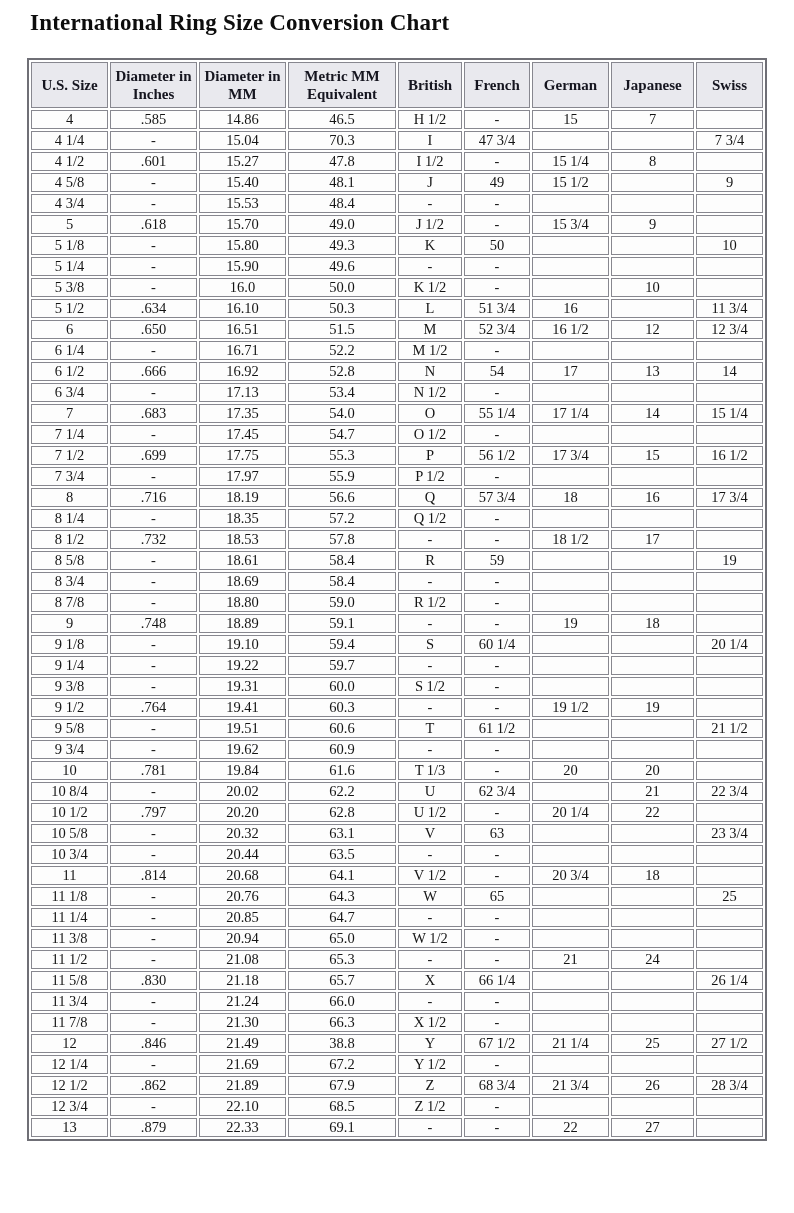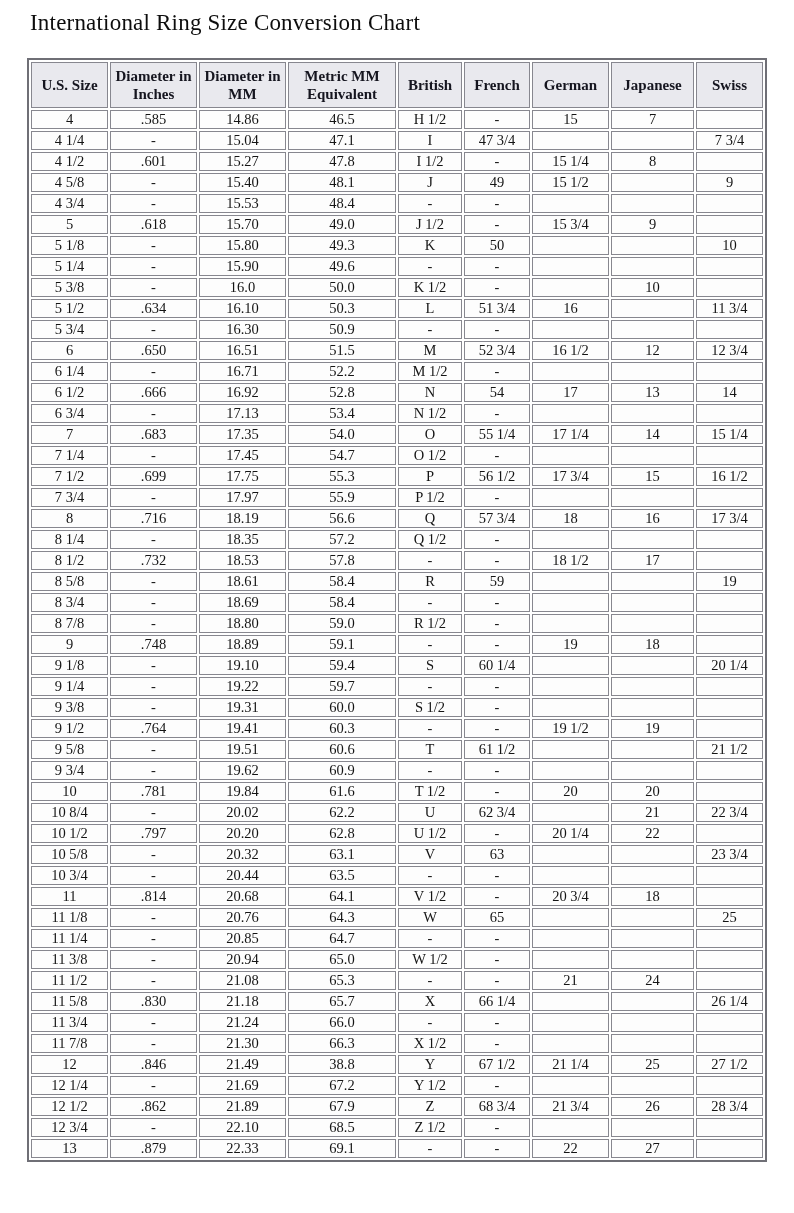--- a/index.html
+++ b/index.html
@@ -12,21 +12,21 @@
   *{box-sizing:border-box;}
   html,body{margin:0;padding:0;}
   body{
     width:794px;height:1213px;
     background:#ffffff;
     font-family:"Liberation Serif","DejaVu Serif",serif;
     color:var(--text-color);
   }
   .page-title{
     font-size:23px;
-    font-weight:normal;
+    font-weight:bold;
     margin:10px 0 0 30px;
     letter-spacing:0.2px;
     color:#0d0d0d;
   }
   table.ring-table{
     margin:22px 0 0 27px;
     width:700px;
     table-layout:fixed;
     border-collapse:separate;
     border-spacing:2px;
@@ -105,21 +105,21 @@
         <td>H 1/2</td>
         <td>-</td>
         <td>15</td>
         <td>7</td>
         <td></td>
       </tr>
       <tr>
         <td>4 1/4</td>
         <td>-</td>
         <td>15.04</td>
-        <td>47.1</td>
+        <td>70.3</td>
         <td>I</td>
         <td>47 3/4</td>
         <td></td>
         <td></td>
         <td>7 3/4</td>
       </tr>
       <tr>
         <td>4 1/2</td>
         <td>.601</td>
         <td>15.27</td>
@@ -199,31 +199,20 @@
       <tr>
         <td>5 1/2</td>
         <td>.634</td>
         <td>16.10</td>
         <td>50.3</td>
         <td>L</td>
         <td>51 3/4</td>
         <td>16</td>
         <td></td>
         <td>11 3/4</td>
-      </tr>
-      <tr>
-        <td>5 3/4</td>
-        <td>-</td>
-        <td>16.30</td>
-        <td>50.9</td>
-        <td>-</td>
-        <td>-</td>
-        <td></td>
-        <td></td>
-        <td></td>
       </tr>
       <tr>
         <td>6</td>
         <td>.650</td>
         <td>16.51</td>
         <td>51.5</td>
         <td>M</td>
         <td>52 3/4</td>
         <td>16 1/2</td>
         <td>12</td>
@@ -447,21 +436,21 @@
         <td>-</td>
         <td></td>
         <td></td>
         <td></td>
       </tr>
       <tr>
         <td>10</td>
         <td>.781</td>
         <td>19.84</td>
         <td>61.6</td>
-        <td>T 1/2</td>
+        <td>T 1/3</td>
         <td>-</td>
         <td>20</td>
         <td>20</td>
         <td></td>
       </tr>
       <tr>
         <td>10 8/4</td>
         <td>-</td>
         <td>20.02</td>
         <td>62.2</td>

